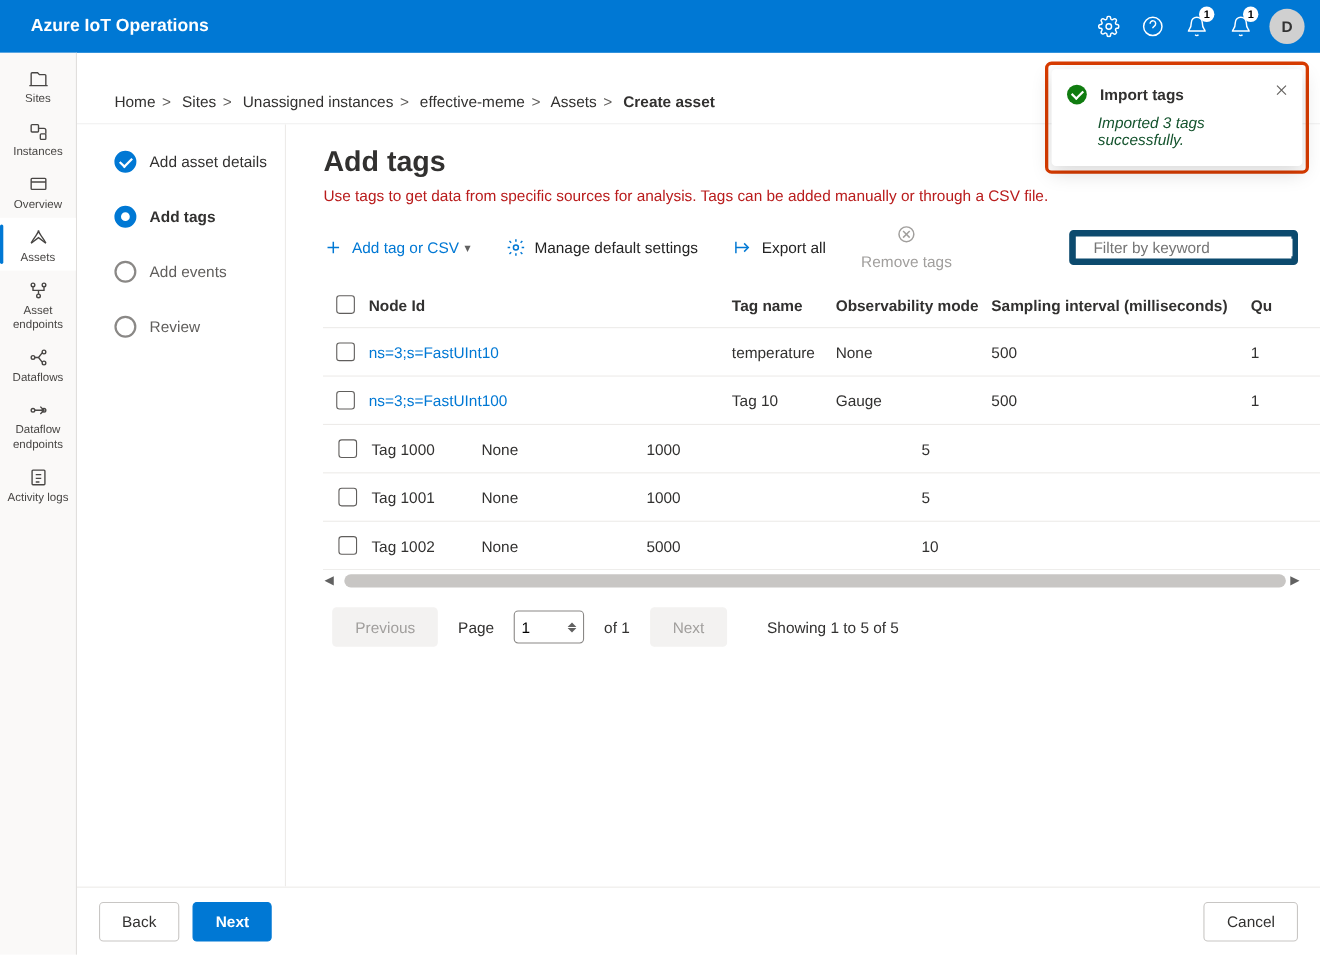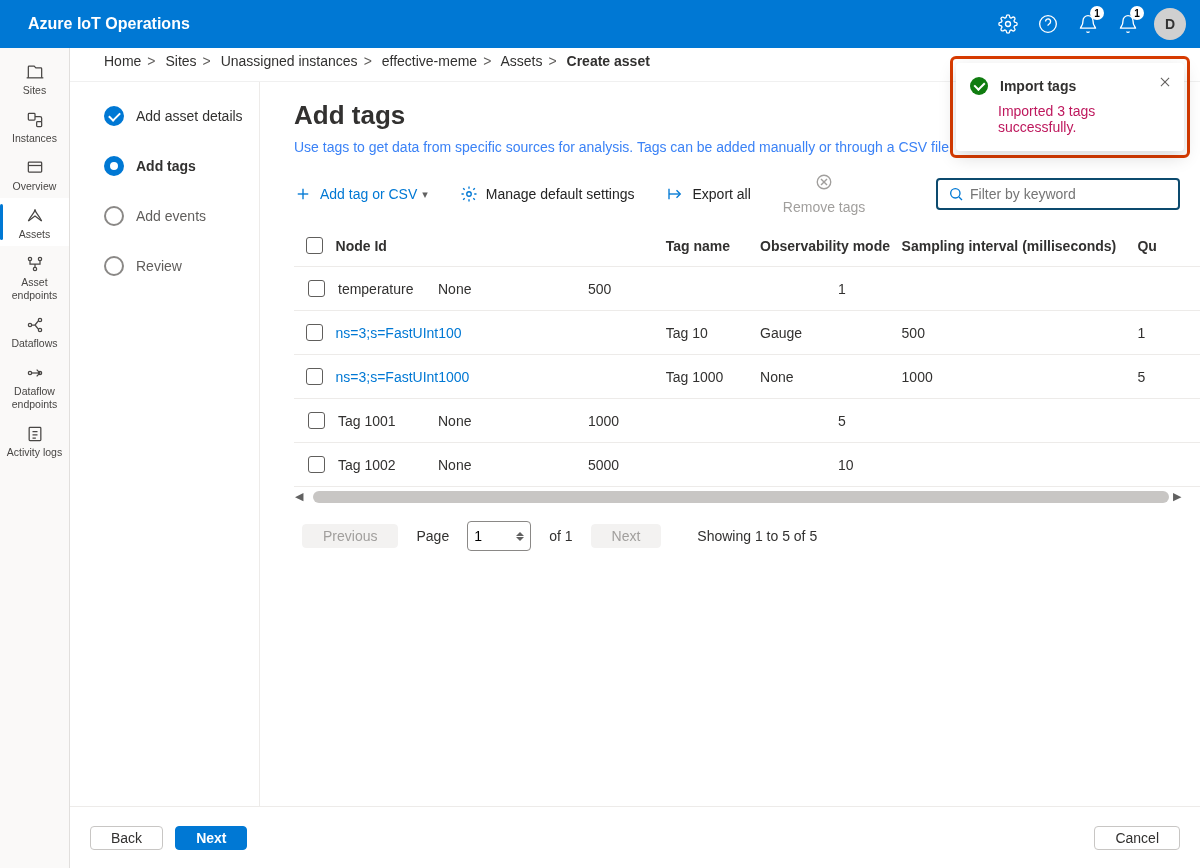--- a/index.html
+++ b/index.html
@@ -16,51 +16,51 @@
 
 
 .leftnav { position: absolute; left: 0; top: 48px; bottom: 0; width: 70px; background: #faf9f8; border-right: 1px solid #e1dfdd; display: flex; flex-direction: column; align-items: center; padding-top: 6px; }
 .nav-item { width: 100%; display: flex; flex-direction: column; align-items: center; padding: 8px 0 6px; cursor: pointer; font-size: 10.5px; color: #484644; gap:2px; }
 .nav-item.active { background: #fff; position: relative; }
 .nav-item.active::before { content:''; position:absolute; left:0; top:6px; bottom:6px; width:3px; background:#0078d4; border-radius: 2px; }
 .nav-item svg { stroke: #484644; fill: none; }
 
 
 .main { position: absolute; left: 70px; top: 48px; right: 0; bottom: 0; display:flex; flex-direction:column; }
-.breadcrumb { padding: 5px 34px 12px; font-size: 14px; color: #323130; }
+.breadcrumb { padding: 36px 34px 12px; font-size: 14px; color: #323130; }
 .breadcrumb a { color: #323130; text-decoration: none; }
 .breadcrumb .sep { margin: 0 6px; color: #605e5c; }
 .breadcrumb .current { font-weight: 600; }
 
 .content { flex:1; display:flex; overflow:hidden; border-top: 1px solid #f0f0f0; }
 
 
 .stepper { width: 190px; padding: 24px 16px 0 34px; border-right: 1px solid #edebe9; }
 .step { display: flex; align-items: center; gap: 12px; margin-bottom: 30px; color: #323130; cursor: pointer; }
 .step .circle { width: 20px; height: 20px; border-radius: 50%; border: 2px solid #0078d4; background:#fff; display:flex; align-items:center; justify-content:center; flex-shrink:0; }
 .step.done .circle { background: #0078d4; }
 .step.done .circle::after { content: ""; width: 5px; height: 9px; border: solid #fff; border-width: 0 2px 2px 0; transform: rotate(45deg); margin-top: -2px;}
 .step.current .circle { border-width: 6px; }
 .step.current .label { font-weight: 600; }
 .step.pending .circle { border-color: #8a8886; }
 .step.pending .label { color: #605e5c; }
 
 
 .page { flex:1; padding: 18px 0 0 34px; display:flex; flex-direction:column; overflow:hidden; }
 .page h1 { font-size: 26px; font-weight: 600; margin-bottom: 8px; }
-.page .subtitle { color: #3b82f6; margin-bottom: 18px; }
+.page .subtitle { color: #b91c1c; margin-bottom: 18px; }
 
 .toolbar { display:flex; align-items:center; gap: 32px; margin-bottom: 10px; padding-right: 12px; }
 .tool { display:flex; align-items:center; gap:8px; cursor:pointer; color:#242424; }
 .tool.primary { color:#0078d4; }
 .tool.disabled { color:#a19f9d; cursor:default;flex-direction:column; }
 .tool svg { stroke: currentColor; fill:none; }
 .tool .chev { font-size: 11px; color: #616161; margin-left:-3px;}
 .toolbar-spacer { flex:1; }
-.filter-box { border: 2px solid #0c4a6e; border-radius: 4px; height: 32px; width: 244px; display:flex; align-items:center; padding: 0 10px; gap:6px; margin-right: 8px;}
+.filter-box { border: 6px solid #0c4a6e; border-radius: 4px; height: 32px; width: 208px; display:flex; align-items:center; padding: 0 10px; gap:6px; margin-right: 8px;}
 .filter-box input { border:none; outline:none; flex:1; font-size:14px; font-family:inherit; }
 .filter-box svg { stroke: #0078d4; fill:none; }
 
 
 .table-wrap { overflow-x: auto; }
 .table { min-width: 920px; }
 .trow { display:flex; align-items:center; height: 44px; border-bottom: 1px solid #edebe9; padding-right: 20px; }
 .trow.header { font-weight:600; height: 42px; border-bottom: 1px solid #edebe9; }
 .tcell.check { width: 44px; display:flex; justify-content:center; }
 .tcell.node { width: 350px; }
@@ -71,39 +71,39 @@
 .link { color:#0078d4; cursor:pointer; }
 .chk { width:17px; height:17px; border:1px solid #605e5c; border-radius:3px; background:#fff; }
 
 
 .hscroll { height:16px; background:#fff; display:flex; align-items:center; padding: 0 1px; margin-top: 2px; margin-right: 12px; }
 .hscroll .arrow { width:14px; height:14px; color:#616161; font-size:11px; }
 .hscroll .track { flex:1; height:12px; background:#c8c6c4; border-radius:6px; margin: 0 4px; position:relative; }
 
 
 .pagination { display:flex; align-items:center; gap: 18px; padding: 16px 0 0 8px; }
-.btn { height: 24px; padding: 0 20px; border-radius:4px; border:1px solid #c8c6c4; background:#fff; cursor:pointer; font-size:14px; font-family:inherit; color:#323130; }
+.btn { height: 36px; padding: 0 20px; border-radius:4px; border:1px solid #c8c6c4; background:#fff; cursor:pointer; font-size:14px; font-family:inherit; color:#323130; }
 .btn:disabled, .btn.disabled { color:#a19f9d; background:#f3f2f1; border-color:#f3f2f1; cursor:default; }
 .btn.primary { background:#0078d4; border-color:#0078d4; color:#fff; font-weight:600;}
 .pageinput { width:64px; height:30px; border:1px solid #8a8886; border-radius:4px; padding: 0 6px; display:flex; align-items:center; justify-content:space-between; }
 .pageinput input { border:none; outline:none; width:30px; font-size:14px; }
 .spinners { display:flex; flex-direction:column; gap:1px; }
 .spinners div { width:0; height:0; border-left:4px solid transparent; border-right:4px solid transparent; }
 .spinners .up { border-bottom:4px solid #616161; }
 .spinners .down { border-top:4px solid #616161; }
 
 
 .footer { height: 62px; border-top: 1px solid #edebe9; display:flex; align-items:center; padding: 0 20px 0 20px; gap: 12px; }
 .footer-spacer { flex:1; }
 
 
 .toast-frame { position:absolute; top: 56px; right: 10px; width: 240px; border: 3px solid #d83b01; border-radius: 6px; padding: 0; background:transparent; z-index: 50; }
 .toast { margin: 4px 3px; background:#fff; border-radius:4px; box-shadow: 0 6px 18px rgba(0,0,0,0.15); padding: 14px 14px 16px 14px; position:relative;}
 .toast-title { font-weight:600; display:flex; align-items:center; gap:12px; margin-bottom: 8px;}
-.toast-msg { padding-left: 28px; color:#be185d; }
+.toast-msg { padding-left: 28px; color:#14532d;font-style:italic; }
 .toast-close { position:absolute; top:12px; right:12px; cursor:pointer; }
 .toast-close svg { stroke:#605e5c; }
 .check-icon { width:18px; height:18px; border-radius:50%; background:#107c10; display:flex; align-items:center; justify-content:center; }
 .check-icon::after { content:""; width:5px; height:8px; border:solid #fff; border-width:0 2px 2px 0; transform:rotate(45deg); margin-top:-2px; }
 </style>
 </head>
 <body>
 
 <div class="topbar">
   <div class="topbar-title">Azure IoT Operations</div>
@@ -291,40 +291,40 @@
           <div class="tcell tagname">Tag name</div>
           <div class="tcell obs">Observability mode</div>
           <div class="tcell samp">Sampling interval (milliseconds)</div>
           <div class="tcell qu">Qu</div>
         </div>
         <div id="table-body">
               <div class="trow">
                 <div class="tcell check">
                   <div class="chk"></div>
                 </div>
+                <div class="tcell node"><span class="link">ns=3;s=FastUInt10</span></div>
                 <div class="tcell tagname">temperature</div>
                 <div class="tcell obs">None</div>
                 <div class="tcell samp">500</div>
                 <div class="tcell qu">1</div>
               </div>
               <div class="trow">
                 <div class="tcell check">
                   <div class="chk"></div>
                 </div>
                 <div class="tcell node"><span class="link">ns=3;s=FastUInt100</span></div>
                 <div class="tcell tagname">Tag 10</div>
                 <div class="tcell obs">Gauge</div>
                 <div class="tcell samp">500</div>
                 <div class="tcell qu">1</div>
               </div>
               <div class="trow">
                 <div class="tcell check">
                   <div class="chk"></div>
                 </div>
-                <div class="tcell node"><span class="link">ns=3;s=FastUInt1000</span></div>
                 <div class="tcell tagname">Tag 1000</div>
                 <div class="tcell obs">None</div>
                 <div class="tcell samp">1000</div>
                 <div class="tcell qu">5</div>
               </div>
               <div class="trow">
                 <div class="tcell check">
                   <div class="chk"></div>
                 </div>
                 <div class="tcell tagname">Tag 1001</div>

